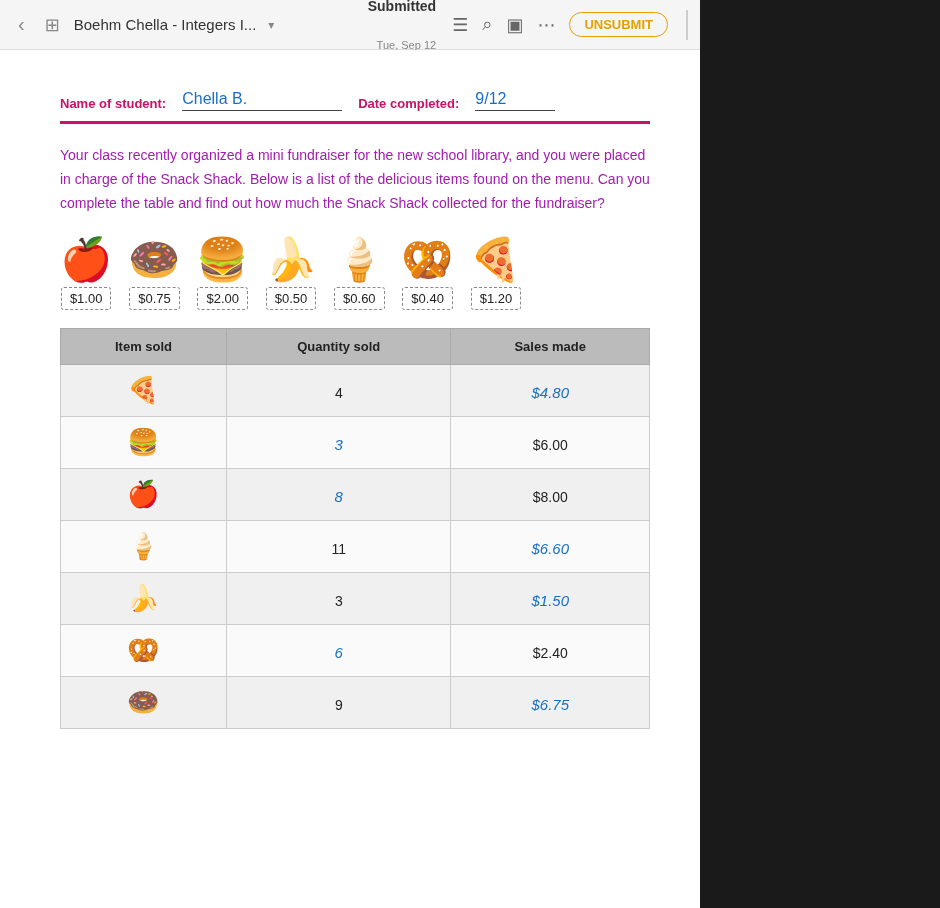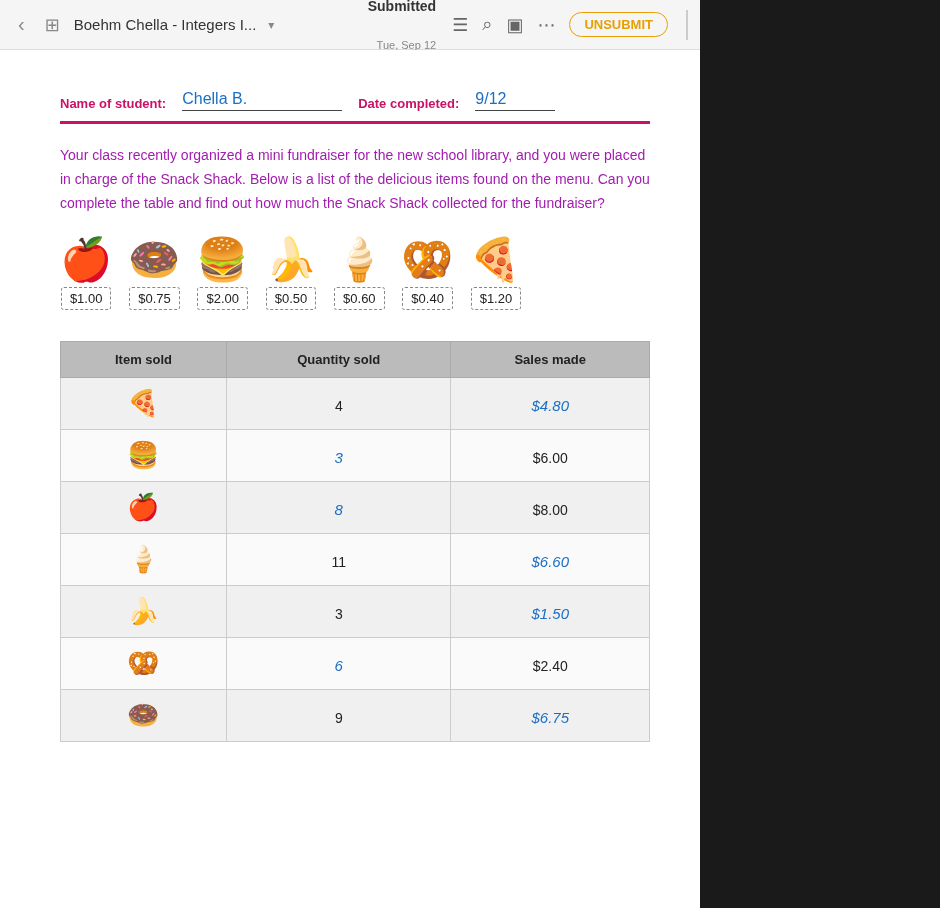--- a/index.html
+++ b/index.html
@@ -187,21 +187,21 @@
       font-size: 13px;
       font-weight: 500;
       color: #222;
       background: white;
     }
 
     
     .data-table {
       width: 100%;
       border-collapse: collapse;
-      margin-top: 31px;
+      margin-top: 18px;
     }
     .data-table th {
       background: #bbb;
       padding: 10px 8px;
       font-size: 13px;
       font-weight: 600;
       color: #222;
       text-align: center;
       border: 1px solid #aaa;
     }

